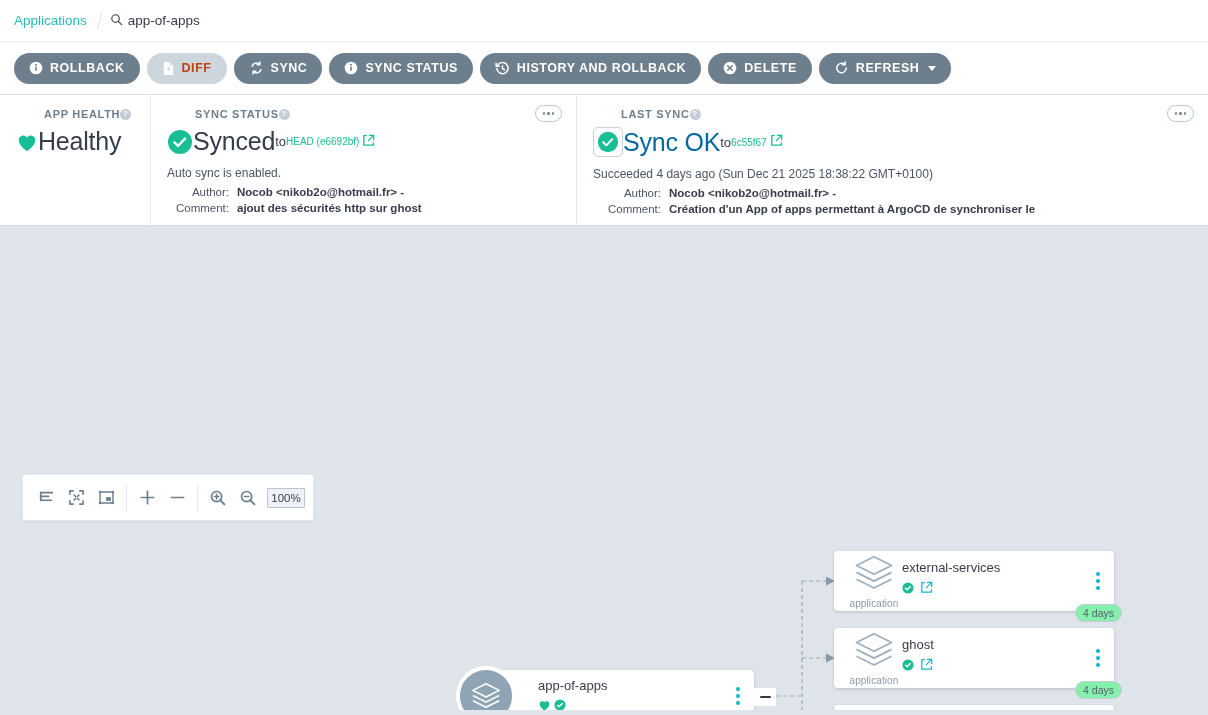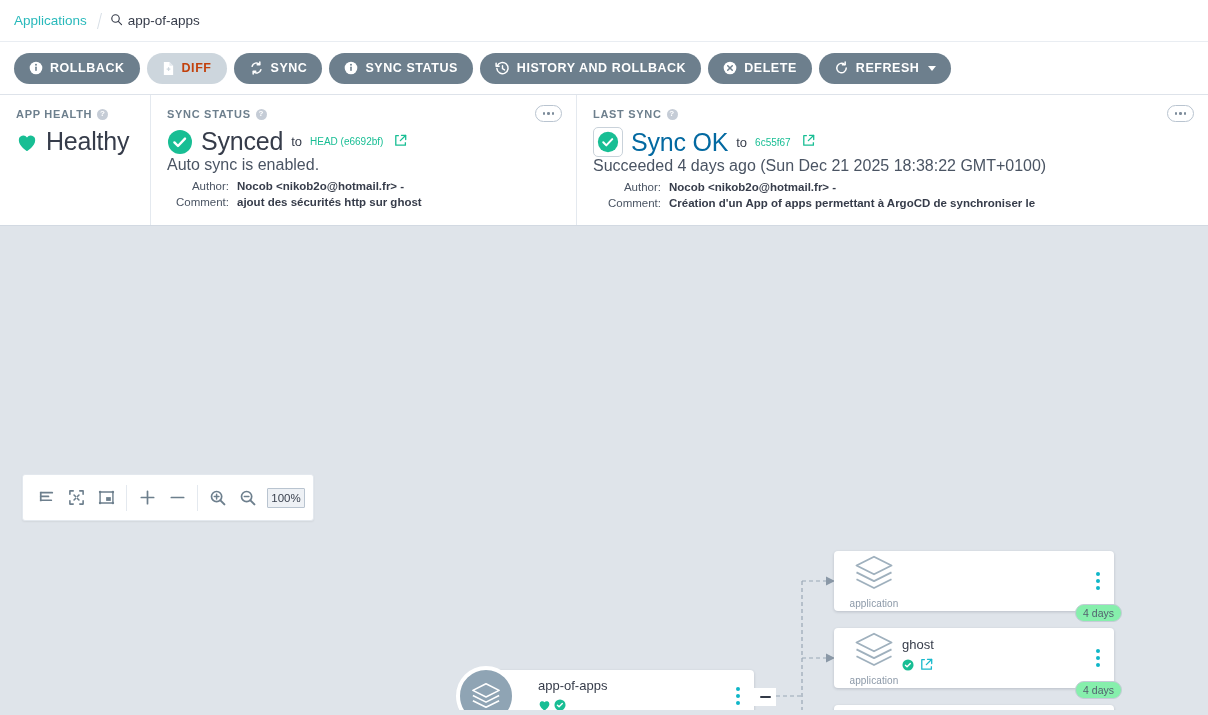--- a/index.html
+++ b/index.html
@@ -94,42 +94,42 @@
   .col-sync   { width: 426px; }
   .col-last   { width: 632px; }
 
   .col-title {
     font-size: 11px;
     font-weight: bold;
     letter-spacing: .7px;
     color: #6d7f8d;
     display: flex;
     align-items: center;
-    gap: 5px;
+    margin-left: 28px;
   }
   .q-icon {
     width: 11px; height: 11px; border-radius: 50%;
     background: #c5ccd6; color: #ffffff;
     font-size: 8px; font-weight: bold;
     display: inline-flex; align-items: center; justify-content: center;
     line-height: 1;
   }
   .dots-btn {
     position: absolute; right: 14px; top: 10px;
     width: 27px; height: 17px;
     border: 1px solid #b9c4d0;
     border-radius: 9px;
     display: flex; align-items: center; justify-content: center;
     gap: 2px;
     background: #ffffff;
     cursor: pointer;
   }
   .dots-btn i { width: 2.5px; height: 2.5px; border-radius: 50%; background: #7d8c9b; display:block; }
 
-  .big-row { display: flex; align-items: center; gap: 8px; margin-top: 7px; }
+  .big-row { display: flex; align-items: center; margin-top: 7px; }
   .heart {
     position: relative; width: 22px; height: 20px; flex: none;
   }
   .heart svg { display:block; }
   .health-text {
     font-size: 25px; color: #363c4a; font-weight: normal; letter-spacing: -.2px;
   }
   .sync-word { font-size: 25px; color: #363c4a; letter-spacing: -.2px; }
   .sync-ok-word { font-size: 25px; color: #0369a1; letter-spacing: -.2px; }
   .to-word { font-size: 13px; color: #363c4a; }
@@ -140,21 +140,21 @@
     width: 26px; height: 26px; flex: none;
   }
   .check-boxed {
     width: 30px; height: 30px; flex:none;
     border: 1px solid #c9d2da; border-radius: 5px;
     display: flex; align-items: center; justify-content: center;
     background: #ffffff;
   }
 
   .sub-line {
-    font-size: 16px; color: #4a5463; 
+    font-size: 12px; color: #4a5463; margin-top: 10px;
   }
   .kv-table { margin-top: 4px; font-size: 11.5px; }
   .kv-row { display: flex; line-height: 16px; }
   .kv-key { width: 62px; text-align: right; color: #4a5463; margin-right: 8px; flex: none; }
   .kv-val { color: #363c4a; font-weight: bold; }
   .col-last .kv-key { width: 68px; }
 
   
   .canvas {
     position: relative;
@@ -580,20 +580,38 @@
 
   <div class="node child-node" style="top:325px">
     <div class="child-icon">
       <svg width="44" height="40" viewBox="0 0 34 32">
         <path d="M17 3 L31 10 L17 17 L3 10 Z" fill="none" stroke="#9fb0bd" stroke-width="1.5" stroke-linejoin="round"></path>
         <path d="M3 15.5 L17 22.5 L31 15.5" fill="none" stroke="#9fb0bd" stroke-width="1.5" stroke-linejoin="round"></path>
         <path d="M3 21 L17 28 L31 21" fill="none" stroke="#9fb0bd" stroke-width="1.5" stroke-linejoin="round"></path>
       </svg>
       <div class="child-kind">application</div>
     </div>
+    <div class="child-body">
+      <div class="child-title">external-services</div>
+      <div class="child-icons">
+        <span>
+          <svg width="12" height="12" viewBox="0 0 26 26">
+              <circle cx="13" cy="13" r="12" fill="#18be94"></circle>
+              <path d="M7.4 13.4l3.6 3.6 7-7.4" fill="none" stroke="#ffffff" stroke-width="3" stroke-linecap="round" stroke-linejoin="round"></path>
+            </svg>
+        </span>
+        <span>
+          <svg width="13" height="13" viewBox="0 0 16 16">
+              <path d="M6 2H2.2v11.8H14V10" fill="none" stroke="#19b9cc" stroke-width="1.6" stroke-linejoin="round"></path>
+              <path d="M9.2 1.6H14.4V6.8" fill="none" stroke="#19b9cc" stroke-width="1.6" stroke-linecap="round" stroke-linejoin="round"></path>
+              <path d="M14.2 1.8L7.8 8.2" stroke="#19b9cc" stroke-width="1.6" stroke-linecap="round"></path>
+            </svg>
+        </span>
+      </div>
+    </div>
     <div class="kebab">
         <i></i>
         <i></i>
         <i></i>
       </div>
     <div class="age-badge">4 days</div>
   </div>
 
   <div class="node child-node" style="top:402px">
     <div class="child-icon">

